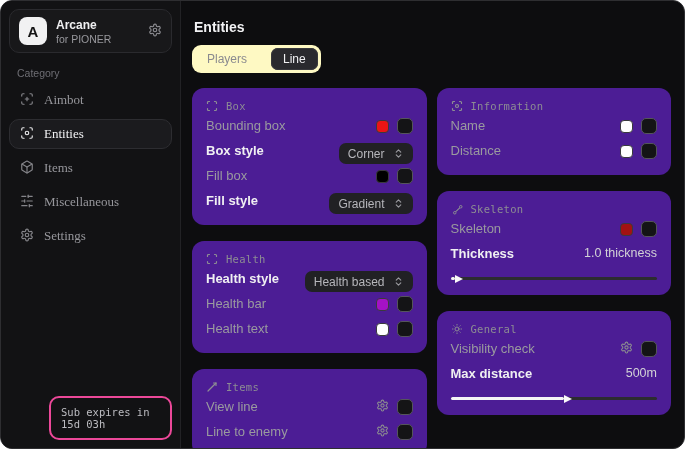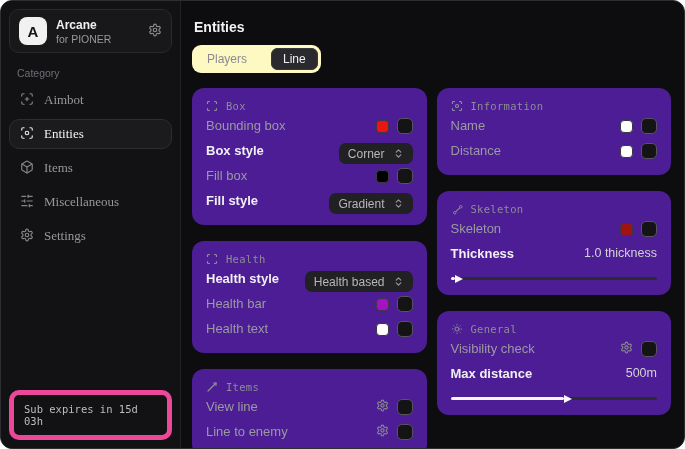--- a/index.html
+++ b/index.html
@@ -36,22 +36,22 @@
   .nav-item {
     display:flex; gap:10px; padding:6px 10px; border-radius:10px;
     color:#97979c; font-size:13px; border:1px solid transparent; background:none; cursor:pointer;
     text-align:left; font-family:Liberation Serif, serif;
   }
   .nav-item .nicon { display:flex; color:#85858a; }
   .nav-item.selected { background:#1b1b1e; border-color:#2d2d31; color:#f1f1f3; }
   .nav-item.selected .nicon { color:#e8e8ea; }
 
   .side-footer {
-    margin-top:auto; border:5px solid #ec4899; border-radius:10px; padding:8px 10px;
-    display:flex; flex-direction:column; gap:3px;
+    margin-top:auto; border:2px solid #ec4899; border-radius:10px; padding:8px 10px;
+    display:flex; flex-direction:column; gap:3px;margin-left:40px;
   }
   .sub-line { font-family:"DejaVu Sans Mono", monospace; font-size:10.5px; color:#bcbcc1; }
   .session-line { font-size:10.5px; font-weight:600; color:#7a7a80; }
 
   
   .main { flex:1; padding:10px 13px 12px 6px; overflow:hidden; }
   .page-title { font-size:14px; font-weight:700; color:#f2f2f4; margin:8px 0 10px 7px; }
 
   .tabs {
     display:inline-flex; gap:12px; background:#fef9c3; border-radius:9px; padding:3px; margin-left:5px;

